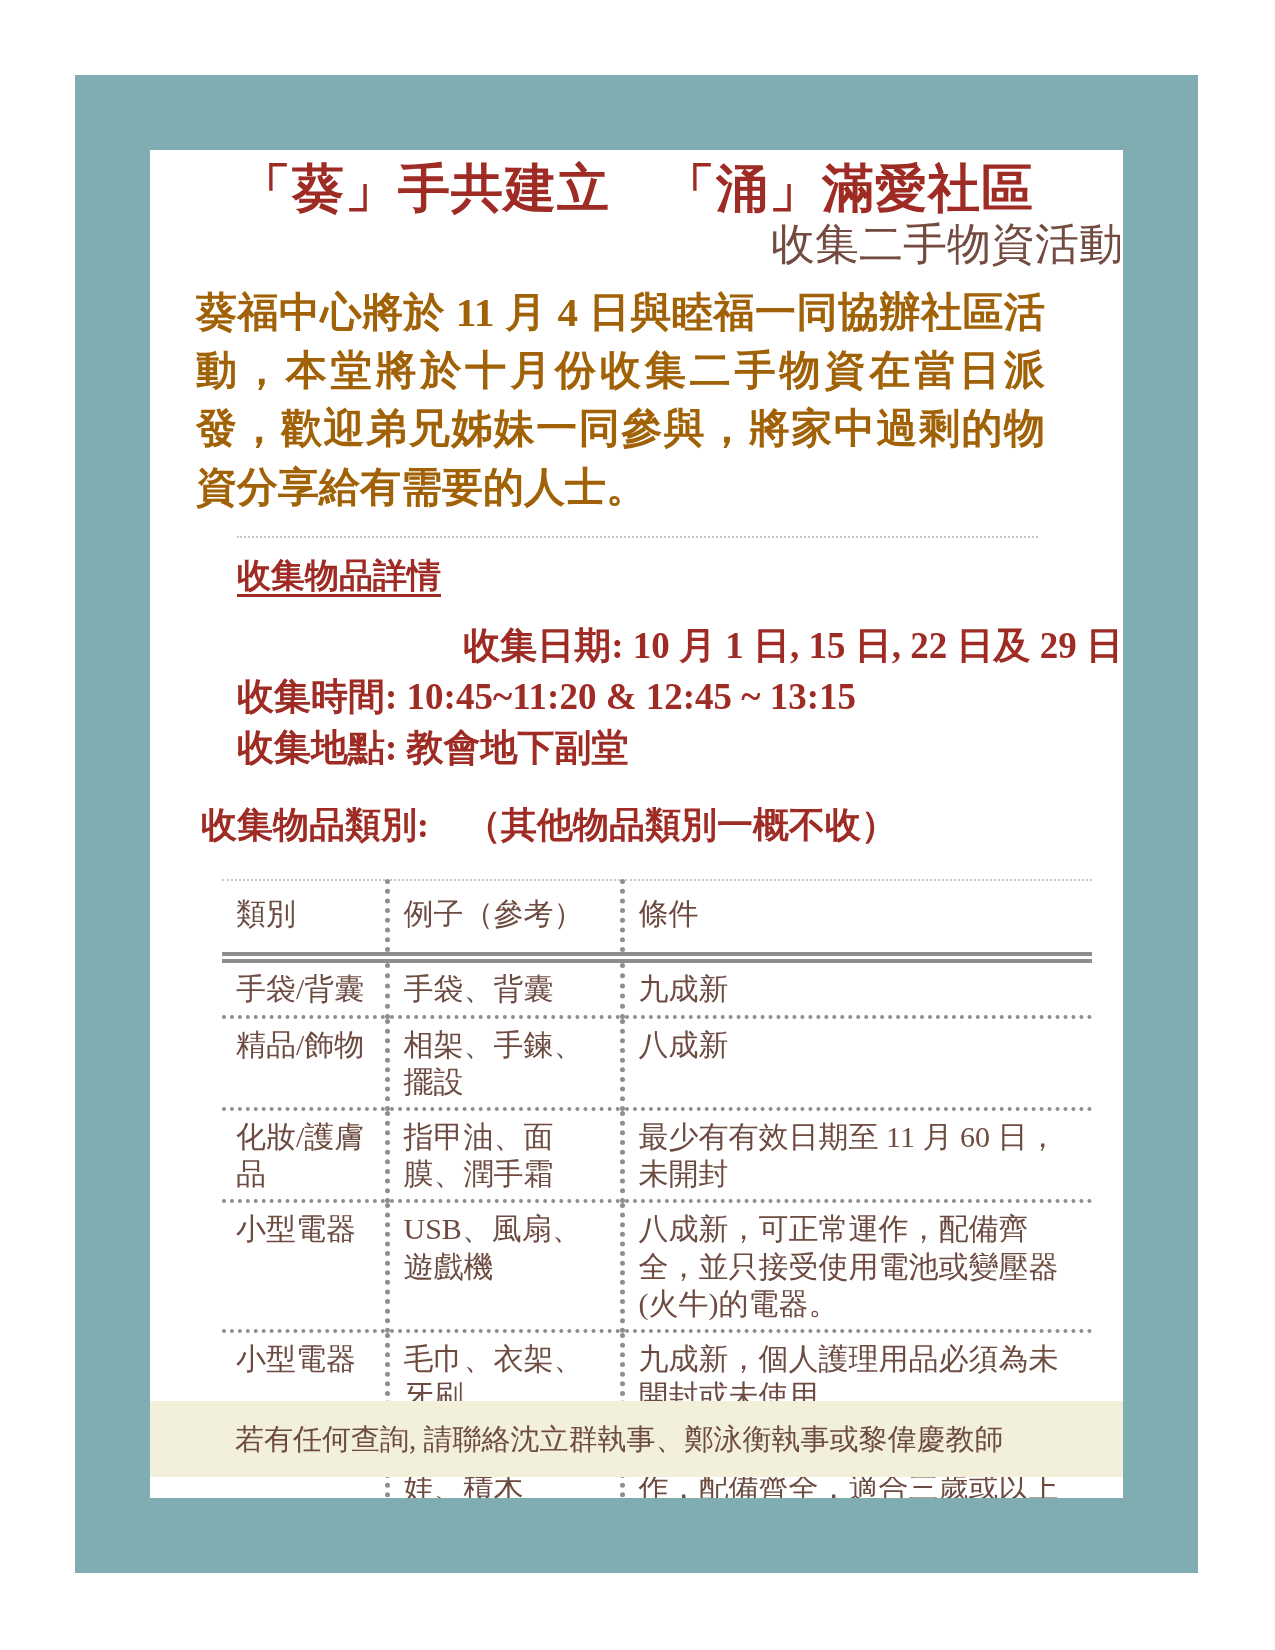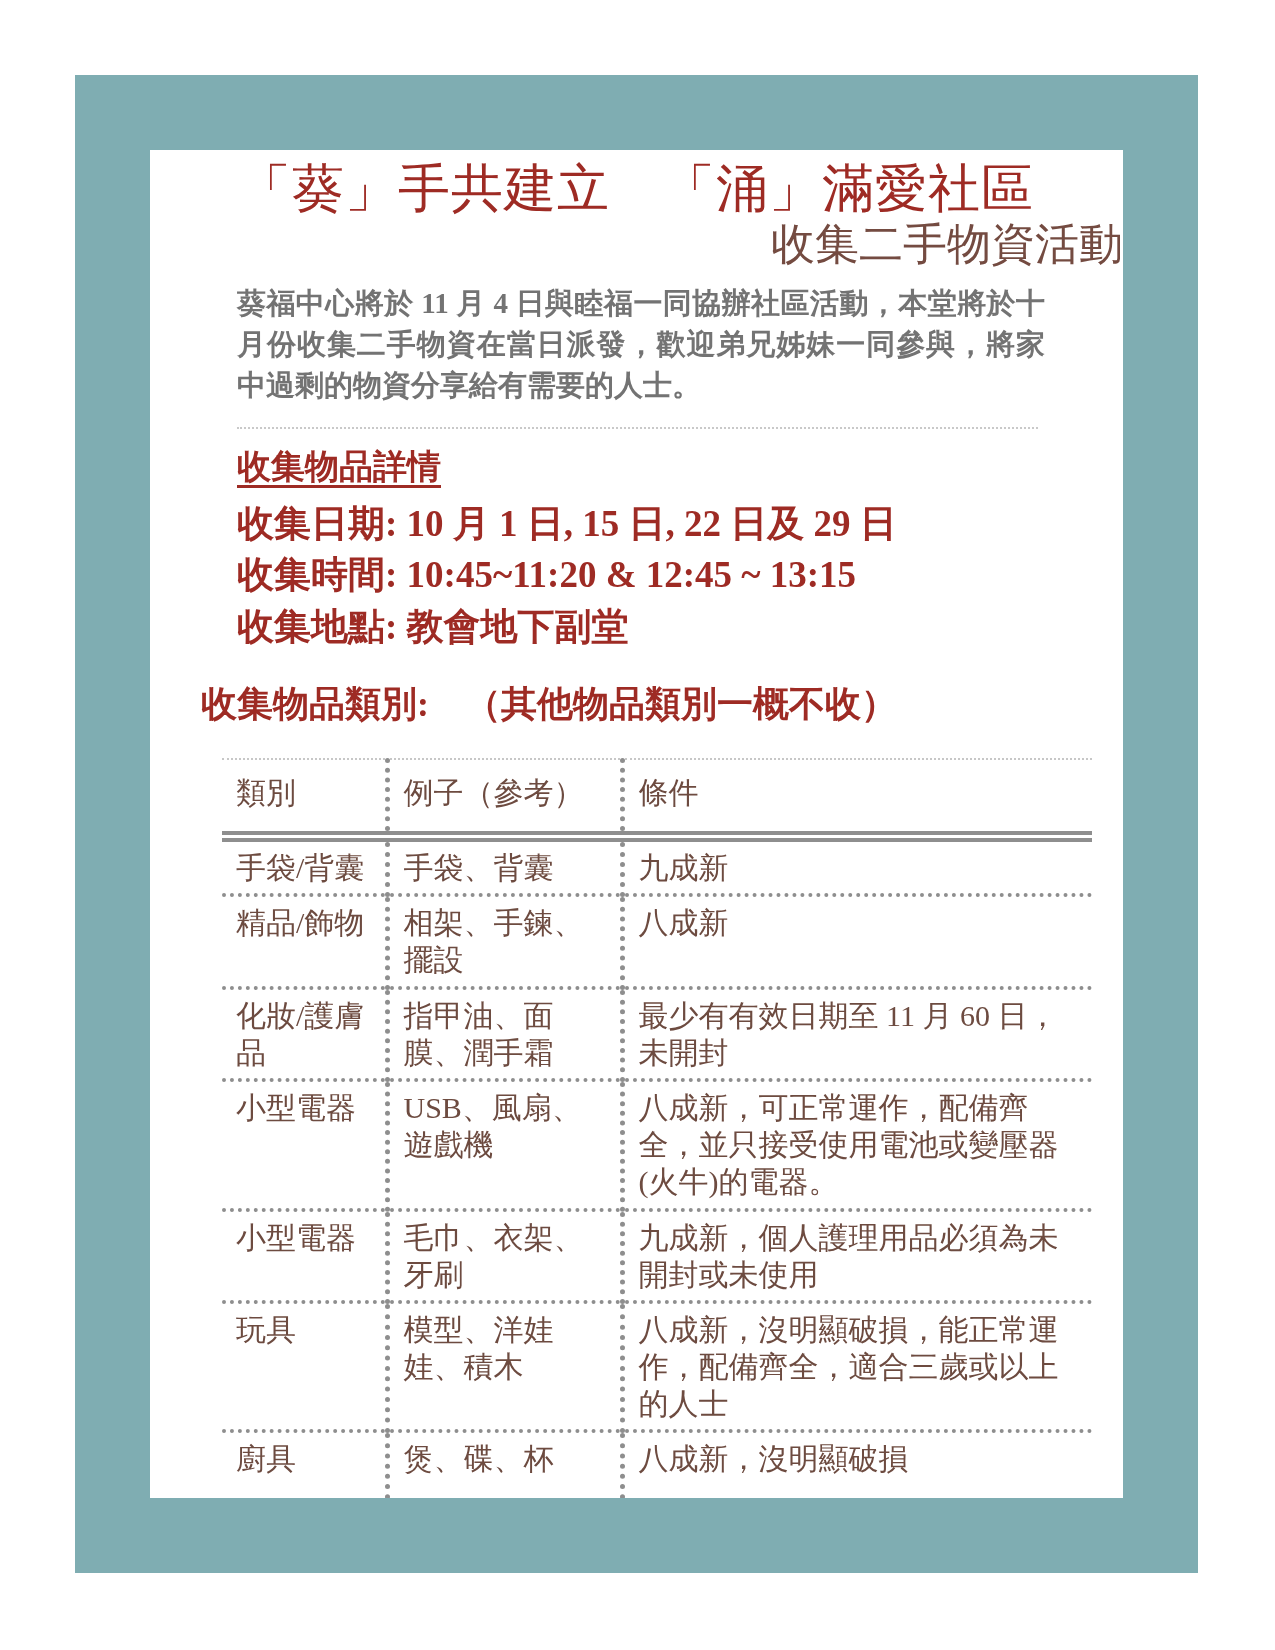--- a/index.html
+++ b/index.html
@@ -17,36 +17,36 @@
   }
   .card {
     width: 973px; height: 1348px;
     background: #ffffff;
     position: relative;
     overflow: hidden;
   }
   .title {
     margin: 8px 0 0 0;
     text-align: center;
-    font-size: 52px; font-weight: normal;
+    font-size: 52px; font-weight: bold;
     color: #9E2B24;
     letter-spacing: 1px;
     line-height: 1.2;
   }
   .subtitle {
     margin: 0;
     text-align: right;
     font-size: 44px; font-weight: normal;
     color: #744B41;
     line-height: 1.15;
   }
   .intro {
-    margin: 12px 78px 0 87px;
-    font-size: 29px; font-weight: bold;
-    color: #737373;
+    margin: 12px 78px 0 46px;
+    font-size: 41px; font-weight: bold;
+    color: #a16207;
     line-height: 1.42;
     text-align: justify;
   }
   .section-divider {
     margin: 20px 85px 0 87px;
     border: 0;
     border-top: 2px dotted #C9C9C9;
     height: 0;
   }
   .details-heading {
@@ -57,21 +57,21 @@
     text-decoration-thickness: 3px;
     text-underline-offset: 7px;
     line-height: 1.2;
   }
   .detail-line {
     margin: 6px 0 0 87px;
     font-size: 37px; font-weight: bold;
     color: #9E2B24;
     line-height: 1.22;
   }
-  .detail-line.first { margin-top: 14px; }
+  .detail-line.first { margin-top: 26px; text-align: right; }
   .category-line {
     margin: 34px 0 0 51px;
     font-size: 36px; font-weight: bold;
     color: #9E2B24;
     line-height: 1.2;
   }
   table.items {
     margin: 32px 0 0 72px;
     border-collapse: collapse;
     table-layout: fixed;
@@ -182,15 +182,18 @@
           <td>八成新，沒明顯破損，能正常運作，配備齊全，適合三歲或以上的人士</td>
         </tr>
         <tr>
           <td>廚具</td>
           <td>煲、碟、杯</td>
           <td>八成新，沒明顯破損</td>
         </tr>
       </tbody>
     </table>
 
+    <div class="contact-banner">
+      <p class="contact-text">若有任何查詢, 請聯絡沈立群執事、鄭泳衡執事或黎偉慶教師</p>
+    </div>
 
   </div>
 </div>
 
 </body></html>

